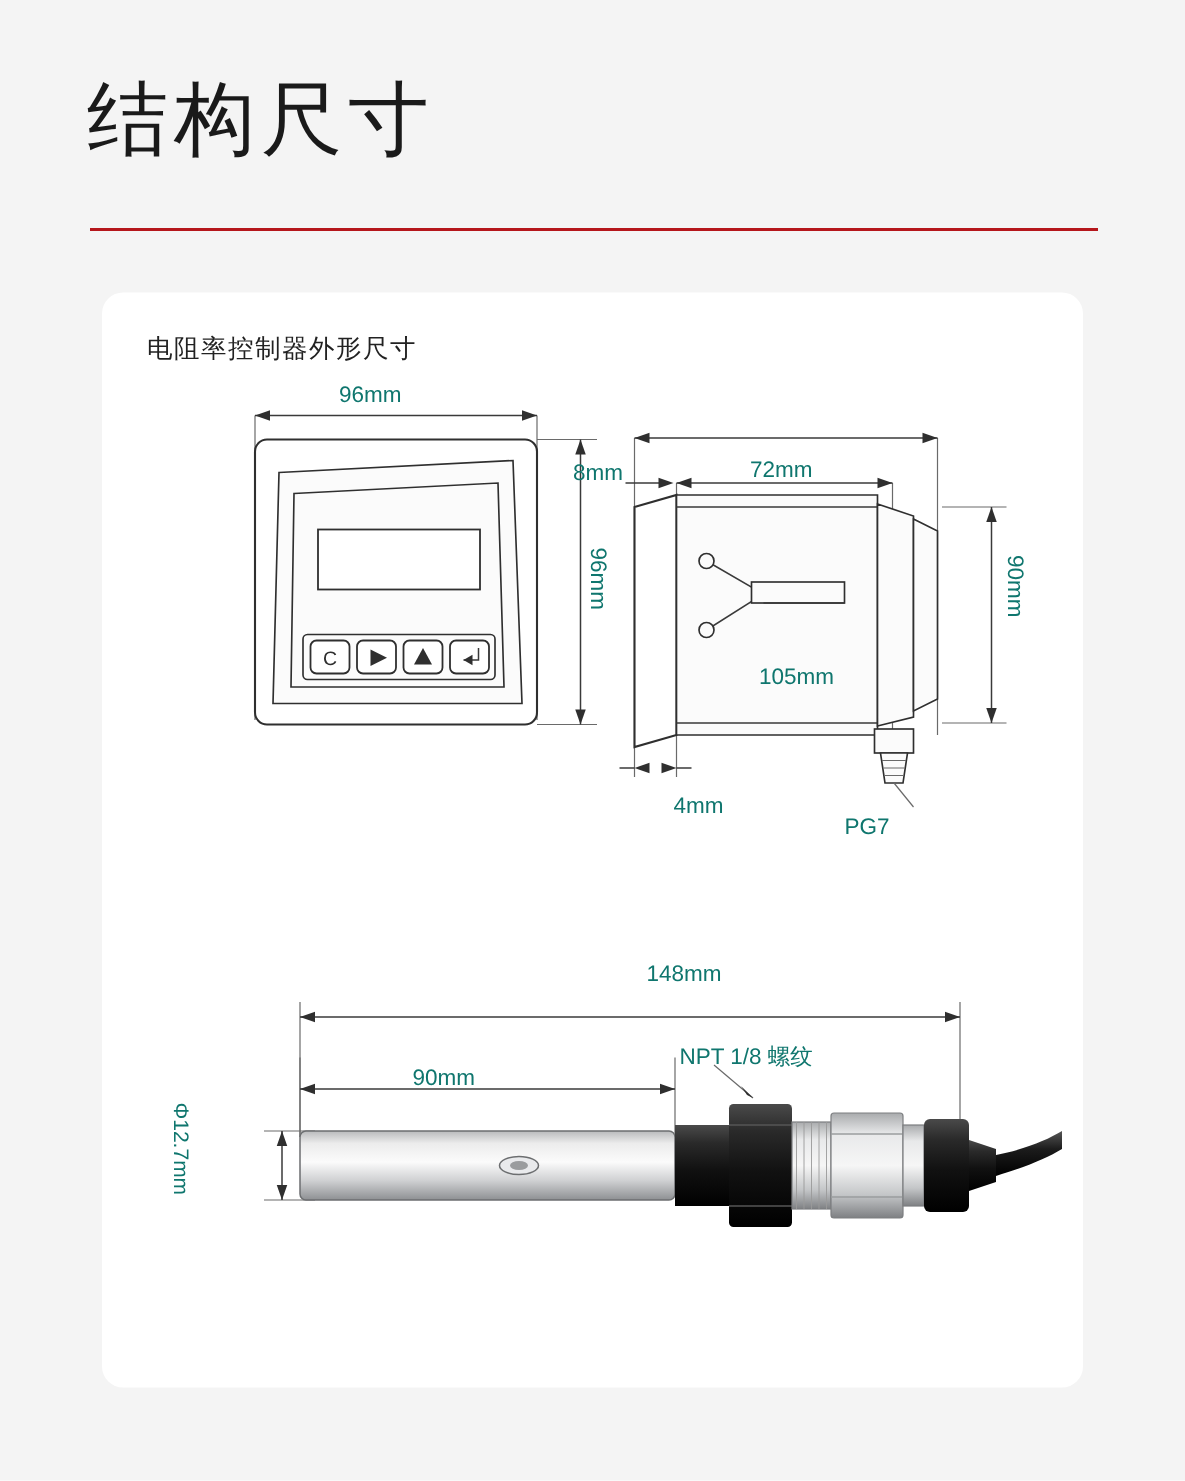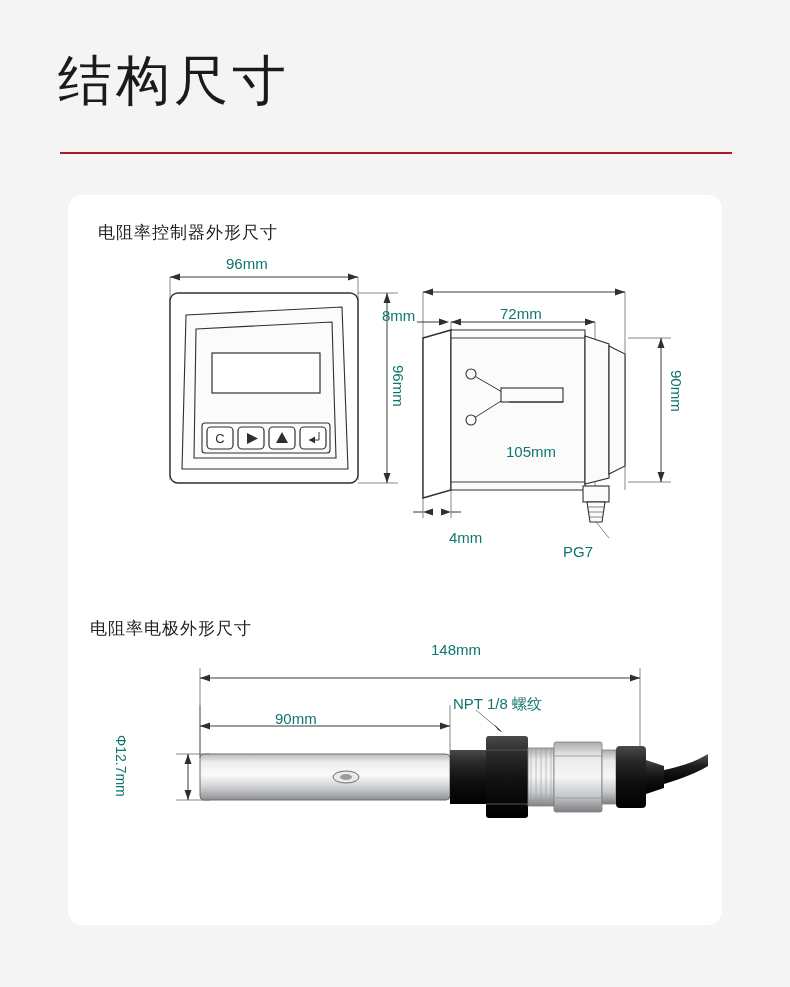--- a/index.html
+++ b/index.html
@@ -199,21 +199,20 @@
     <line class="ln-thin" x1="183" y1="272" x2="196" y2="288"></line>
   </svg>
 
   <div class="dim-text" id="dim-105" style="left:438px; top:248px;">105mm</div>
   <div class="dim-text" id="dim-8" style="left:314px; top:112px;">8mm</div>
   <div class="dim-text" id="dim-72" style="left:432px; top:110px;">72mm</div>
   <div class="dim-text vert" id="dim-90" style="left:600px; top:175px;">90mm</div>
   <div class="dim-text" id="dim-4" style="left:381px; top:334px;">4mm</div>
   <div class="dim-text" id="dim-pg7" style="left:495px; top:337px;margin-top:11px;">PG7</div>
 
-  <div class="section-label" id="label-electrode">电阻率电极外形尺寸</div>
 
   <svg class="diagram" id="electrode-view" width="610" height="260" viewBox="0 0 610 260">
     <defs>
       <linearGradient id="steelGrad" x1="0" y1="0" x2="0" y2="1">
         <stop offset="0%" stop-color="#b9babc"></stop>
         <stop offset="18%" stop-color="#ececec"></stop>
         <stop offset="45%" stop-color="#fbfbfb"></stop>
         <stop offset="72%" stop-color="#cfd0d2"></stop>
         <stop offset="100%" stop-color="#8e9093"></stop>
       </linearGradient>

